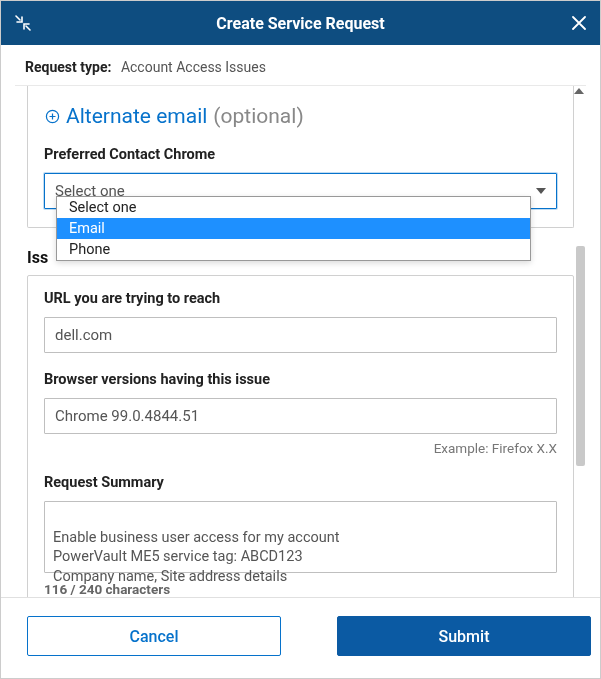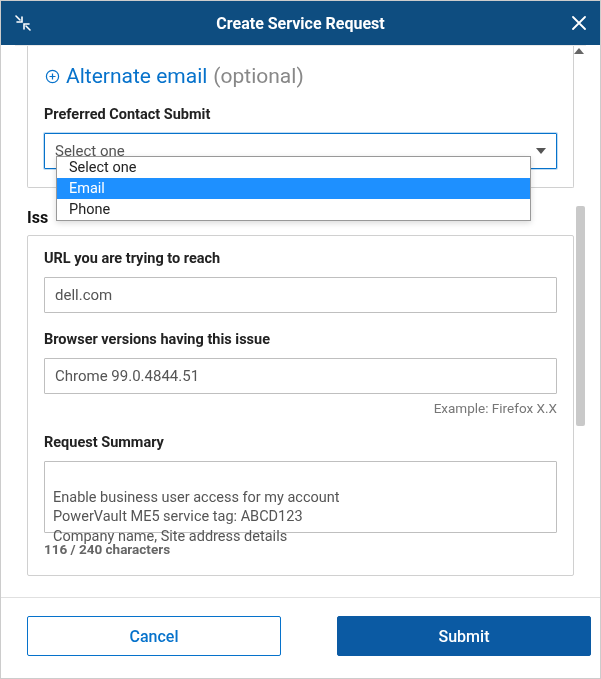--- a/index.html
+++ b/index.html
@@ -225,39 +225,43 @@
         </svg>
     </div>
     <div class="header-title">Create Service Request</div>
     <div class="header-right">
       <svg width="14" height="14" viewBox="0 0 14 14">
           <path d="M1 1 L13 13 M13 1 L1 13" stroke="#fff" stroke-width="1.8" stroke-linecap="round"></path>
         </svg>
     </div>
   </div>
 
+  <div class="subheader">
+    <span class="label">Request type:</span>
+    <span class="value">Account Access Issues</span>
+  </div>
 
   <div class="content-wrap">
     <div class="scroll-area">
       <div class="scroll-indicator-top"></div>
       <div class="scrollbar-thumb"></div>
 
       <div class="card card-top" style="position:relative;">
         <div class="alt-email">
           <span class="plus-icon">
             <svg width="15" height="15" viewBox="0 0 16 16">
                 <circle cx="8" cy="8" r="6.5" stroke="#0672cb" stroke-width="1.3" fill="none"></circle>
                 <path d="M8 4.8 L8 11.2 M4.8 8 L11.2 8" stroke="#0672cb" stroke-width="1.3"></path>
               </svg>
           </span>
           <span class="link">Alternate email</span>
           <span class="optional">(optional)</span>
         </div>
 
-        <div class="field-label">Preferred Contact Submit</div>
+        <div class="field-label">Preferred Contact Chrome</div>
         <div class="select-box">
           <span>Select one</span>
           <span class="chev"></span>
         </div>
 
         <div class="dropdown-list">
           <div class="dropdown-item">Select one</div>
           <div class="dropdown-item highlight">Email</div>
           <div class="dropdown-item">Phone</div>
         </div>

